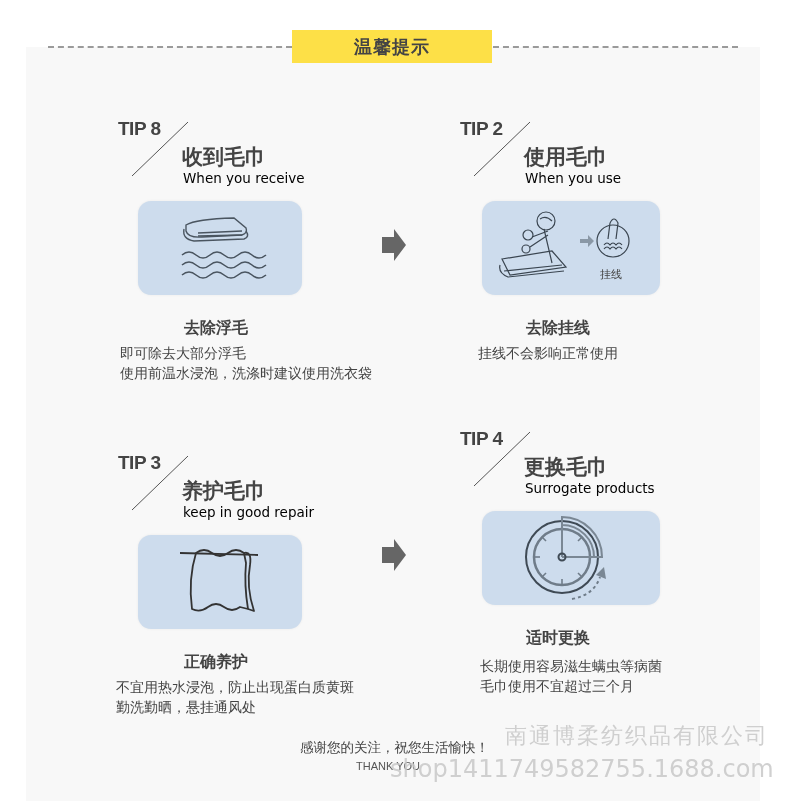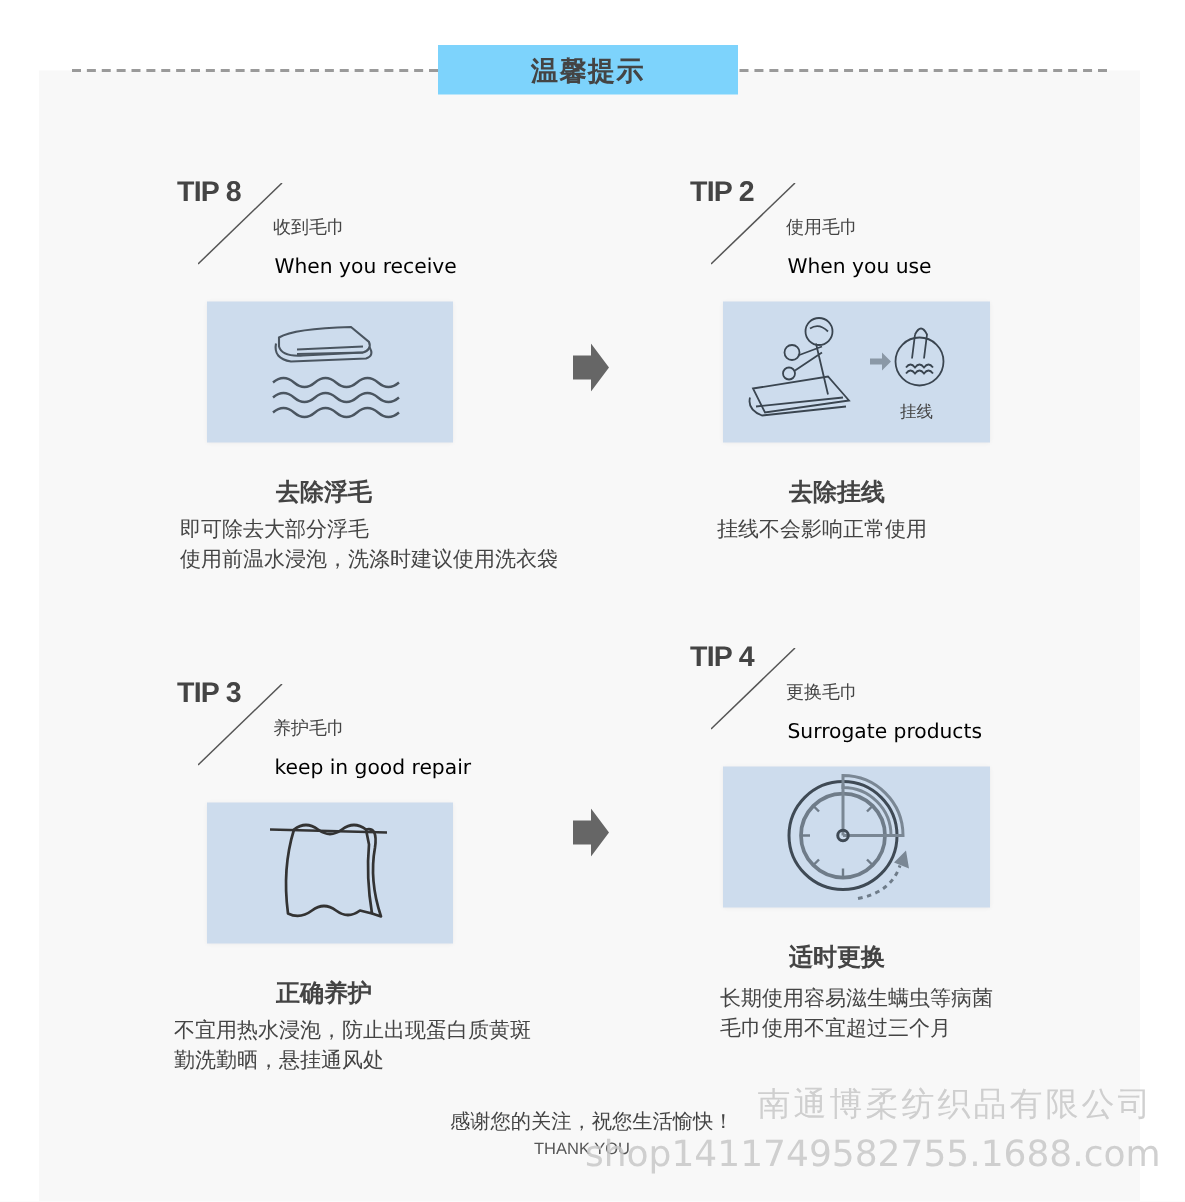--- a/index.html
+++ b/index.html
@@ -9,39 +9,39 @@
   }
   .panel {
     position:absolute; left:26px; top:47px; width:734px; height:754px; background:#f8f8f8;
   }
   .dash {
     position:absolute; top:46px; height:0; border-top:2px dashed #9a9a9a;
   }
   .dash.left { left:48px; width:244px; }
   .dash.right { left:493px; width:245px; }
   .title-box {
-    position:absolute; left:292px; top:30px; width:200px; height:33px; background:#7dd3fc;
+    position:absolute; left:292px; top:30px; width:200px; height:33px; background:#fde047;
     display:flex; align-items:center; justify-content:center;
     font-size:18px; font-weight:bold; color:#444; letter-spacing:1px;
   }
   .tip { position:absolute; width:260px; height:280px; }
   .tip-label {
     position:absolute; left:0; top:0; font-family:"Liberation Sans", sans-serif;
     font-weight:bold; font-size:19px; color:#444; letter-spacing:-0.5px;
   }
   .tip-cn {
-    position:absolute; left:64px; top:25px; font-size:12px; font-weight:normal; color:#444;
+    position:absolute; left:64px; top:25px; font-size:21px; font-weight:bold; color:#444;
   }
   .tip-en {
     position:absolute; left:65px; top:52px; font-size:13.5px; color:#000000;
     font-family:"DejaVu Sans", sans-serif;
   }
   .illus {
     position:absolute; left:20px; top:83px; width:164px; height:94px;
-    background:#cddced; border-radius:0; box-shadow:0 0 3px rgba(0,0,0,0.06);
+    background:#cddced; border-radius:13px; box-shadow:0 0 3px rgba(0,0,0,0.06);
   }
   .illus svg { position:absolute; left:0; top:0; }
   .sub-title {
     position:absolute; left:66px; top:200px; font-size:16px; font-weight:bold; color:#444;
   }
   .desc {
     position:absolute; left:2px; top:225px; font-size:14px; color:#444; line-height:20px; white-space:nowrap;
   }
   .arrow {
     position:absolute; width:26px; height:32px;

